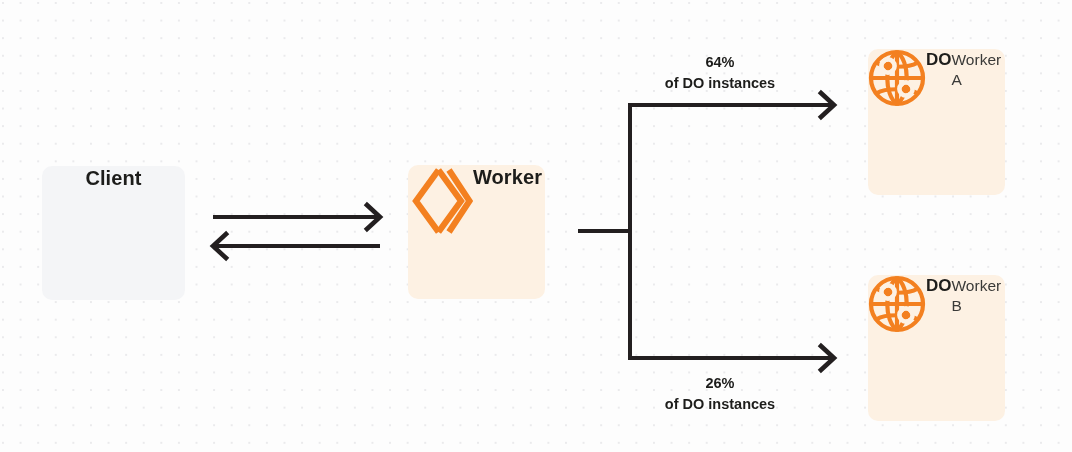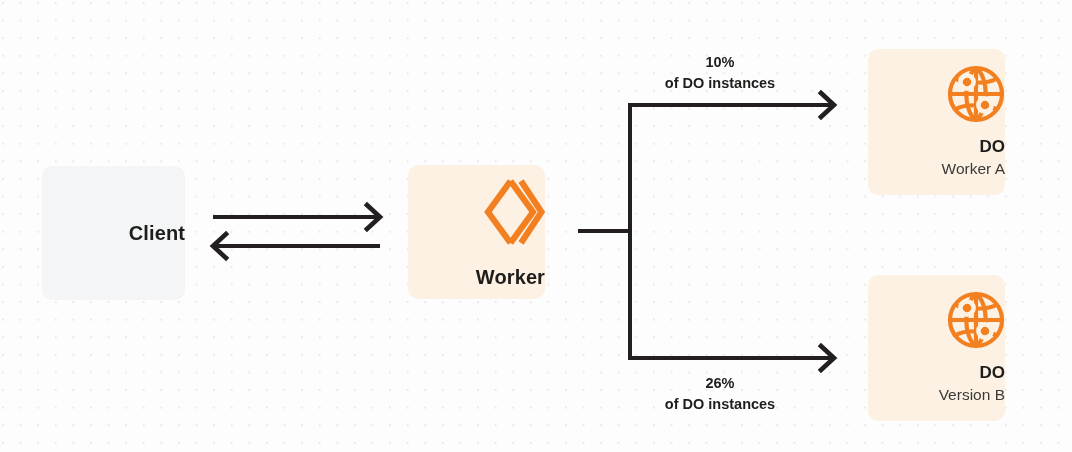--- a/index.html
+++ b/index.html
@@ -22,22 +22,22 @@
     background-image: radial-gradient(circle at 1px 1px, #eaeaec 1.1px, transparent 1.2px);
     background-size: 17.6px 17.6px;
     background-position: 2px 2px;
   }
 
   .node {
     position: absolute;
     box-sizing: border-box;
     border-radius: 10px;
     display: flex;
-    flex-direction: column;
-    align-items: flex-end;
+    flex-direction: row;
+    align-items: flex-start;
     justify-content: center;
   }
 
   .node-client {
     left: 42px;
     top: 166px;
     width: 143px;
     height: 134px;
     background-color: #f4f5f7;
   }
@@ -240,25 +240,25 @@
           <circle cx="20" cy="17" r="6.6"></circle>
           <circle cx="38" cy="40" r="6.6"></circle>
         </g>
         <g fill="#f38020">
           <circle cx="20" cy="17" r="3.6"></circle>
           <circle cx="38" cy="40" r="3.6"></circle>
         </g>
       </svg>
     </span>
     <span class="node-title-sm">DO</span>
-    <span class="node-sub">Version B</span>
+    <span class="node-sub">Worker B</span>
   </div>
 
   <div class="edge-label label-top">
-    <div>10%</div>
+    <div>64%</div>
     <div>of DO instances</div>
   </div>
 
   <div class="edge-label label-bot">
     <div>26%</div>
     <div>of DO instances</div>
   </div>
 
 </div>
 

